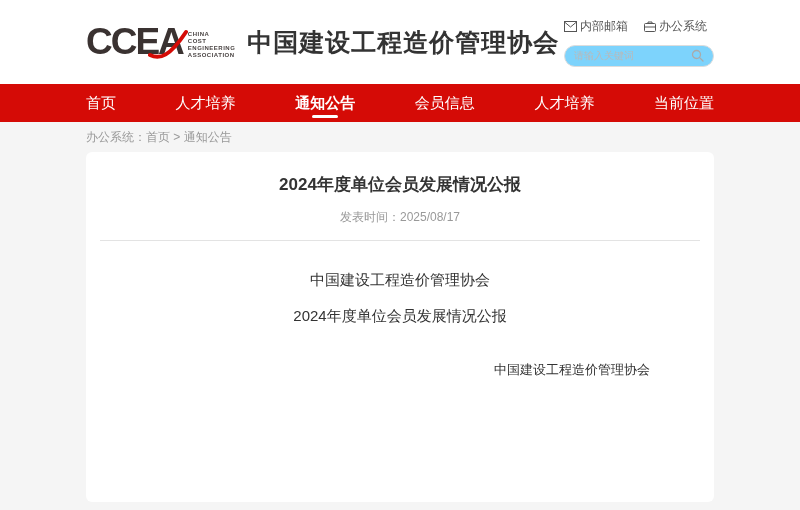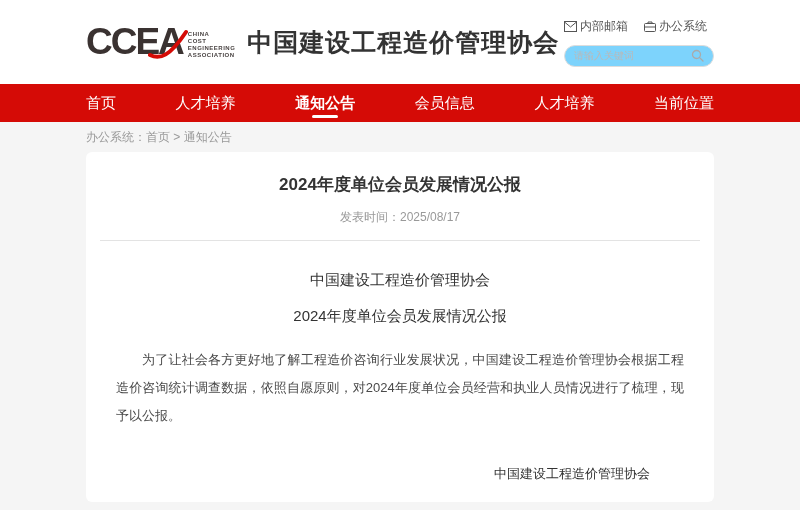--- a/index.html
+++ b/index.html
@@ -123,21 +123,20 @@
     <div class="card">
       <div class="article-title">2024年度单位会员发展情况公报</div>
       <div class="publish-row">
         <span>发表时间：</span><span>2025/08/17</span>
       </div>
       <hr class="divider">
 
       <div class="doc-heading first">中国建设工程造价管理协会</div>
       <div class="doc-heading second">2024年度单位会员发展情况公报</div>
 
-      <p class="paragraph">为了让社会各方更好地了解工程造价咨询行业发展状况，中国建设工程造价管理协会根据工程造价咨询统计调查数据，依照自愿原则，对2024年度单位会员经营和执业人员情况进行了梳理，现予以公报。</p>
 
 
       <div class="signature">
         <div class="signature-inner">
           <div>中国建设工程造价管理协会</div>
           
         </div>
       </div>
     </div>
   </div>

